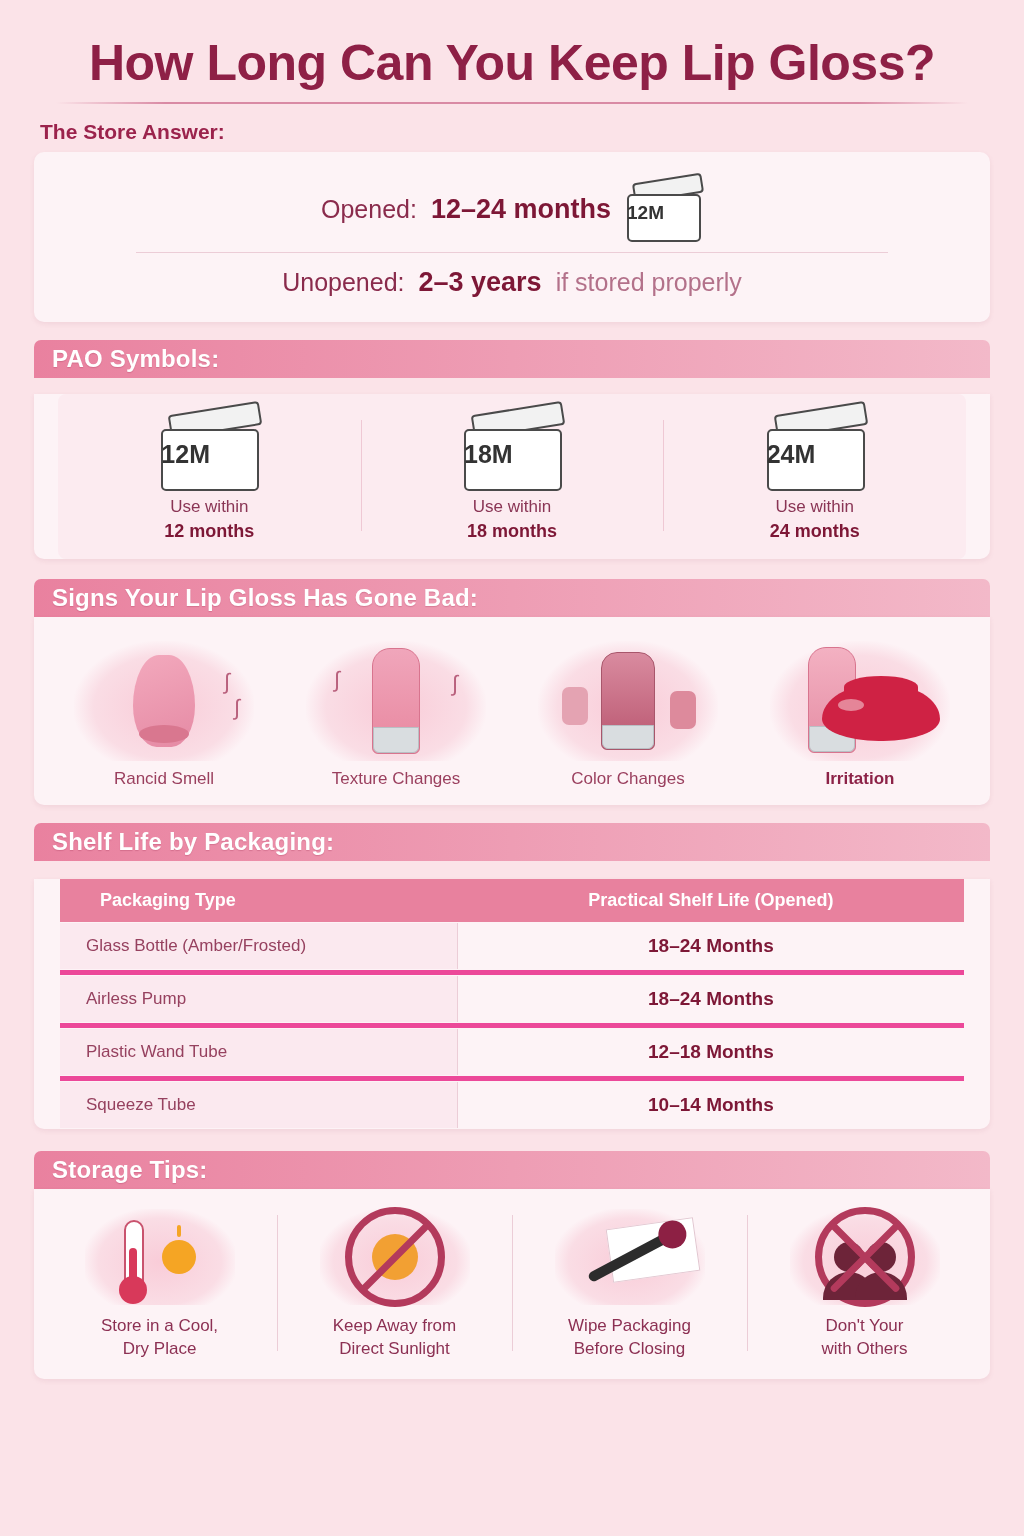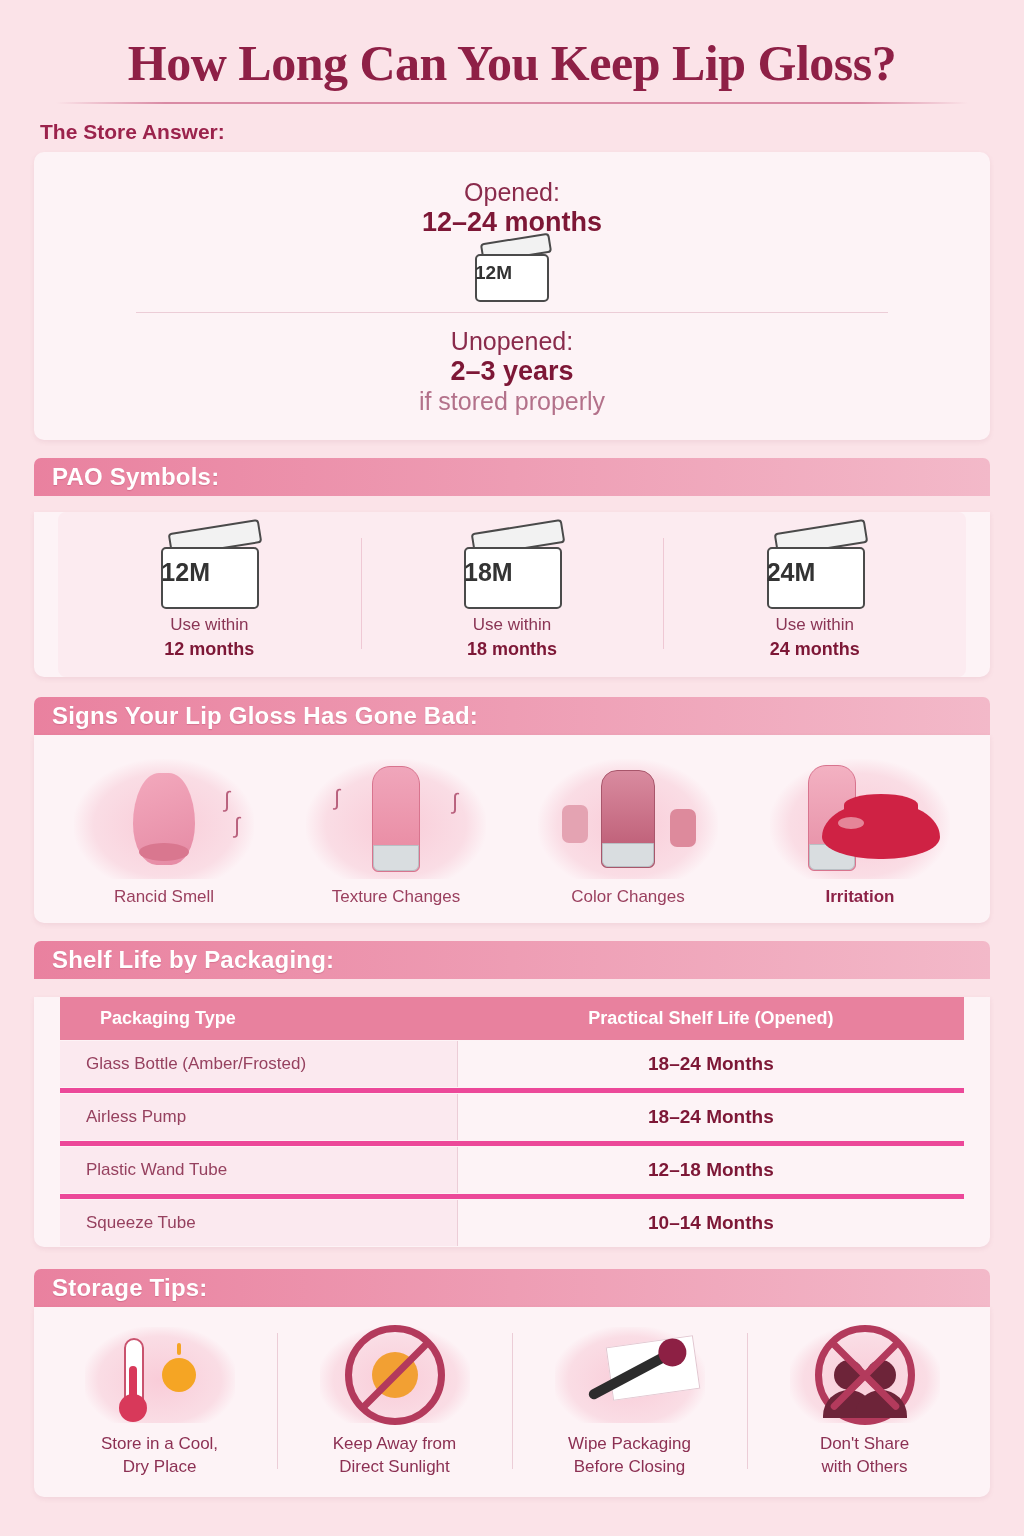--- a/index.html
+++ b/index.html
@@ -11,21 +11,21 @@
     overflow:hidden;
   }
   .page{
     position:relative;
     width:1024px;height:1536px;
     box-sizing:border-box;
     padding:28px 34px 0 34px;
   }
   
   .title{
-    font-family:Liberation Serif, serif;
+    font-family:Liberation Sans, sans-serif;
     font-size:50px;
     font-weight:700;
     color:#8e2046;
     text-align:center;
     letter-spacing:-0.5px;
     margin:6px 0 10px 0;
   }
   .title-rule{
     height:2px;
     background:linear-gradient(to right, rgba(208,110,140,0),#d98aa4 12%,#d98aa4 88%,rgba(208,110,140,0));
@@ -61,23 +61,22 @@
   .block{margin-bottom:18px;}
 
   
   .answer-card{padding:22px 30px 24px 30px;text-align:center;}
   .answer-row{
     font-size:25px;
     color:#8a2b4c;
     display:flex;
     align-items:center;
     justify-content:center;
-    gap:0;
+    gap:14px;
     padding:4px 0 12px 0;
-    flex-direction:column;
   }
   .answer-row.second{padding:14px 0 0 0;}
   .answer-row b{font-weight:700;color:#7d1736;font-size:27px;}
   .answer-sep{
     height:1px;background:#eccdd7;margin:0 72px;
   }
   .muted{color:#b3718a;}
 
   
   .jar{display:inline-block;position:relative;width:78px;height:62px;vertical-align:middle;}
@@ -405,21 +404,21 @@
                 <div style="display:flex;gap:2px;">
                   <div class="person"></div>
                   <div class="person"></div>
                 </div>
                 <div class="slash"></div>
                 <div class="slash" style="transform:rotate(45deg);"></div>
               </div>
             </div>
           </div>
           <div class="tip-cap">
-            <div>Don't Share</div>
+            <div>Don't Your</div>
             <div>with Others</div>
           </div>
         </div>
 
       </div>
     </div>
   </div>
 
 </div>
 

